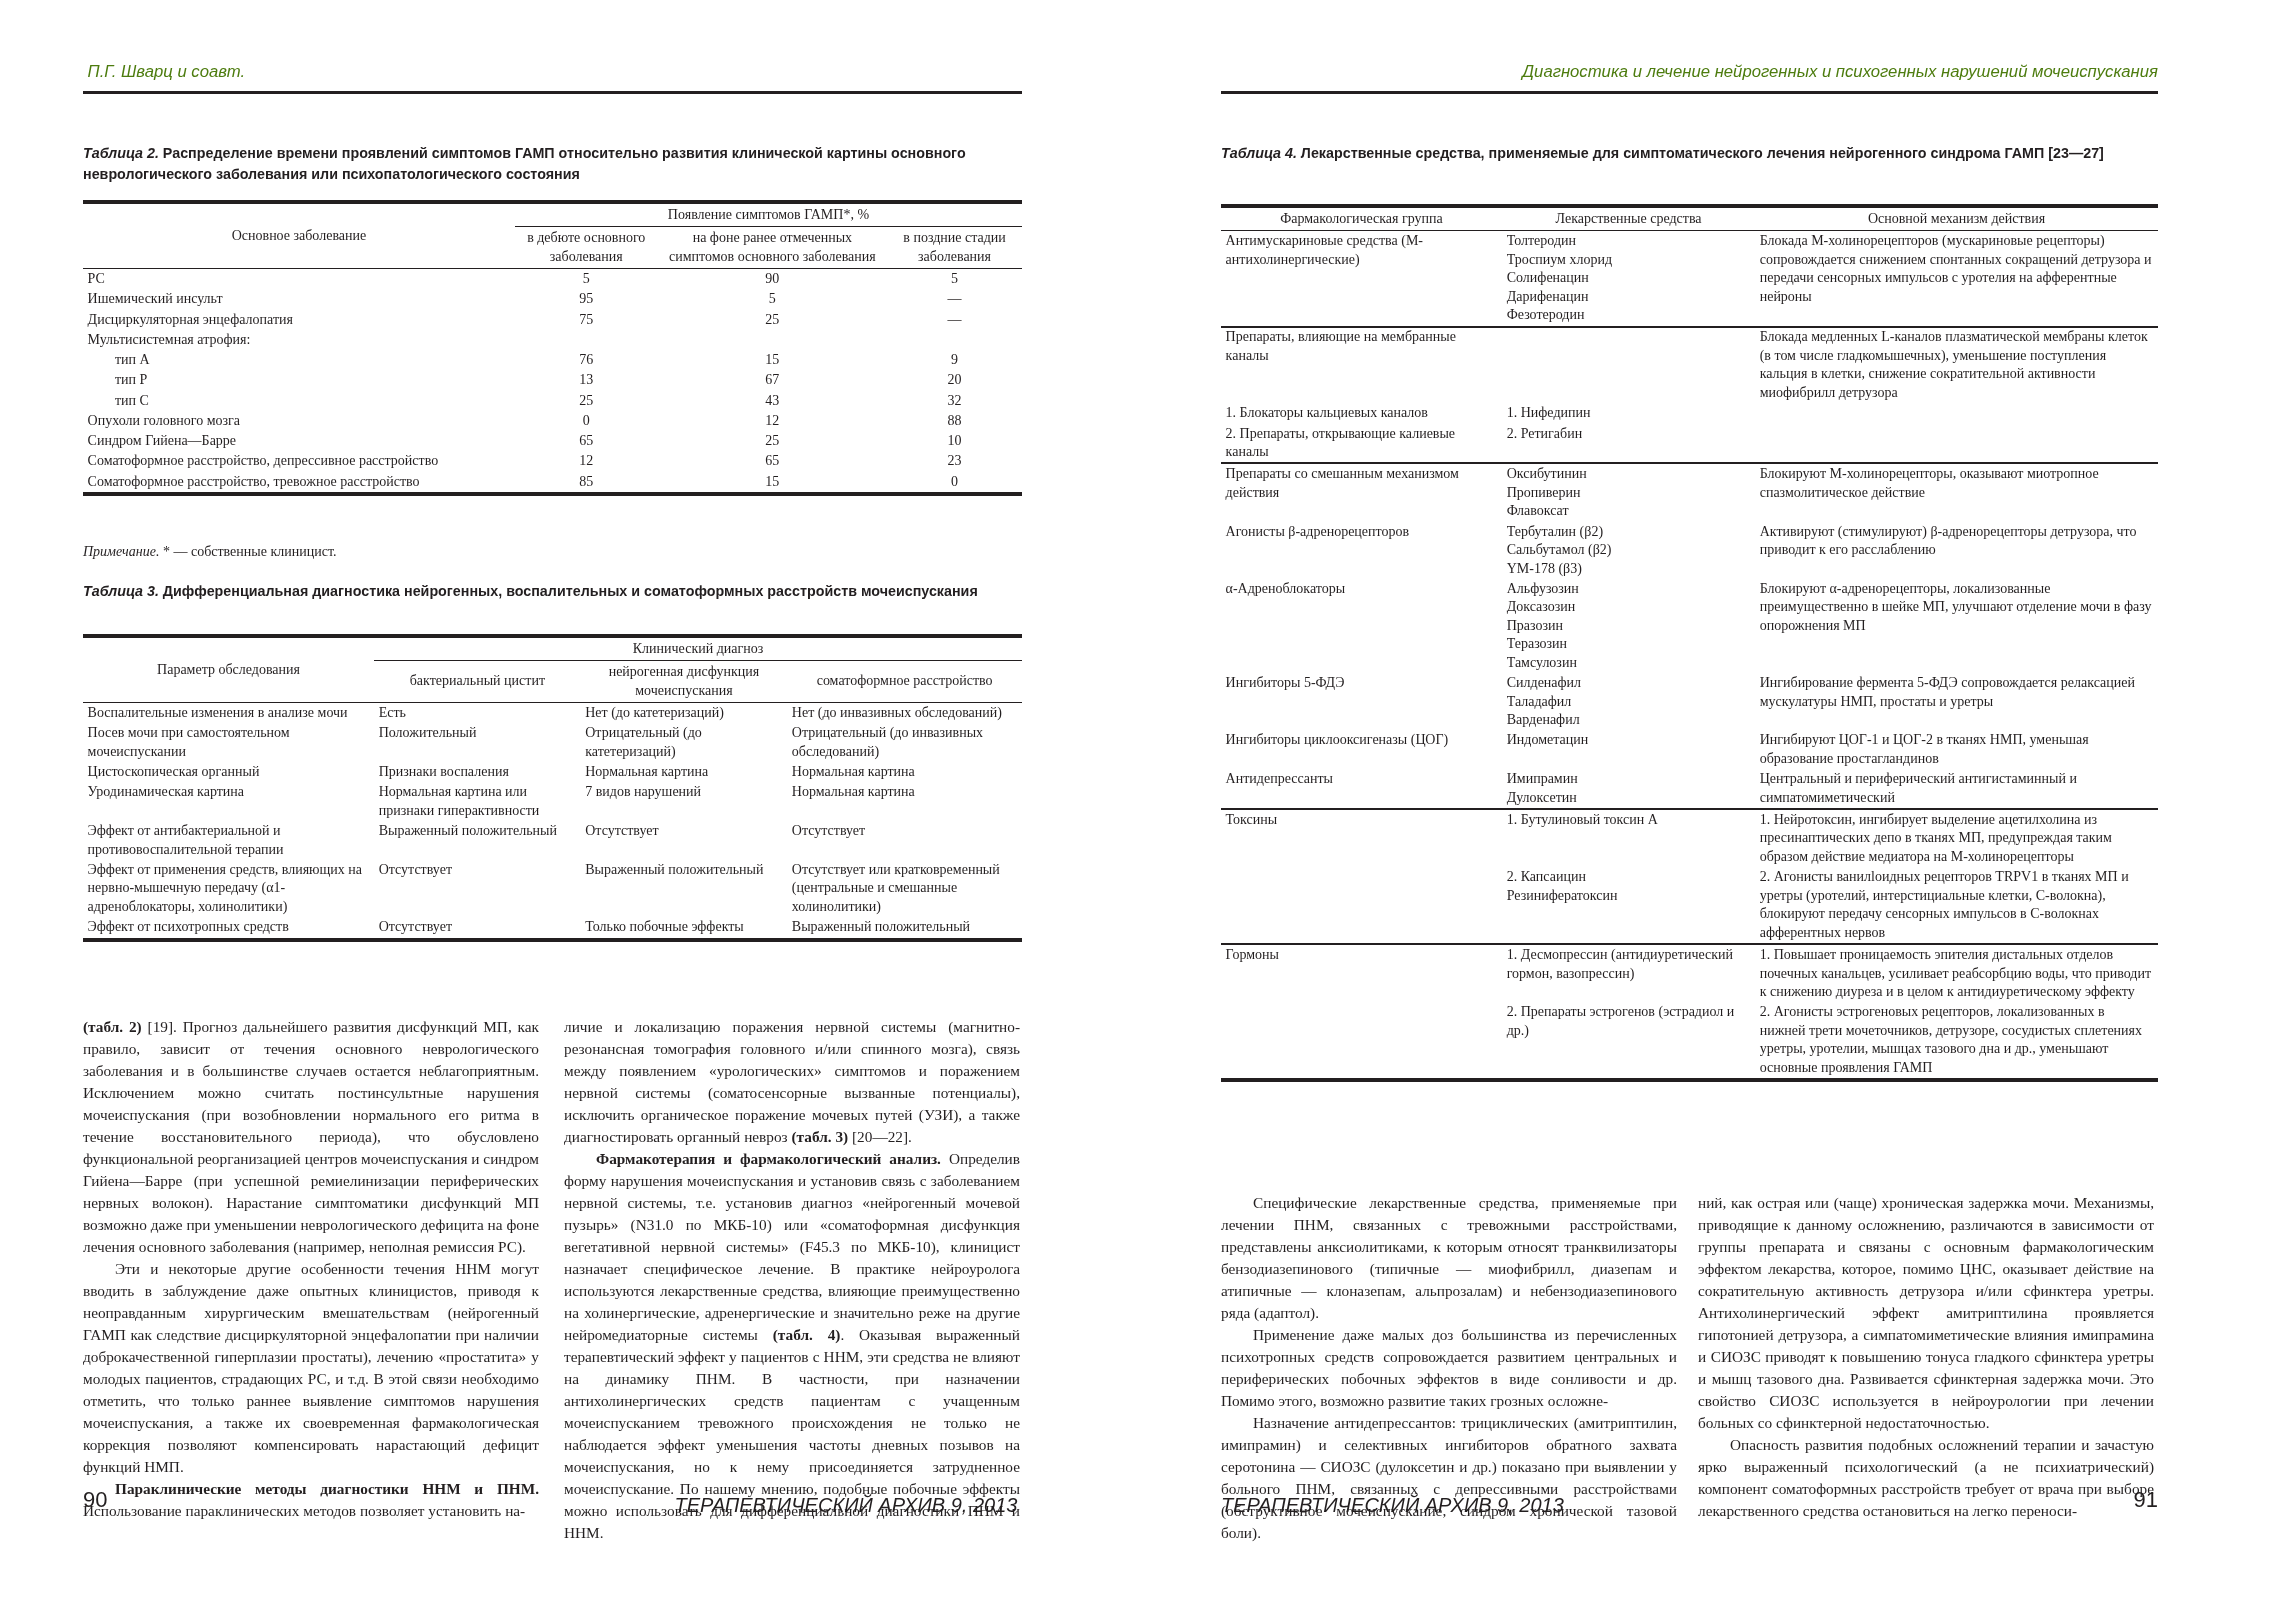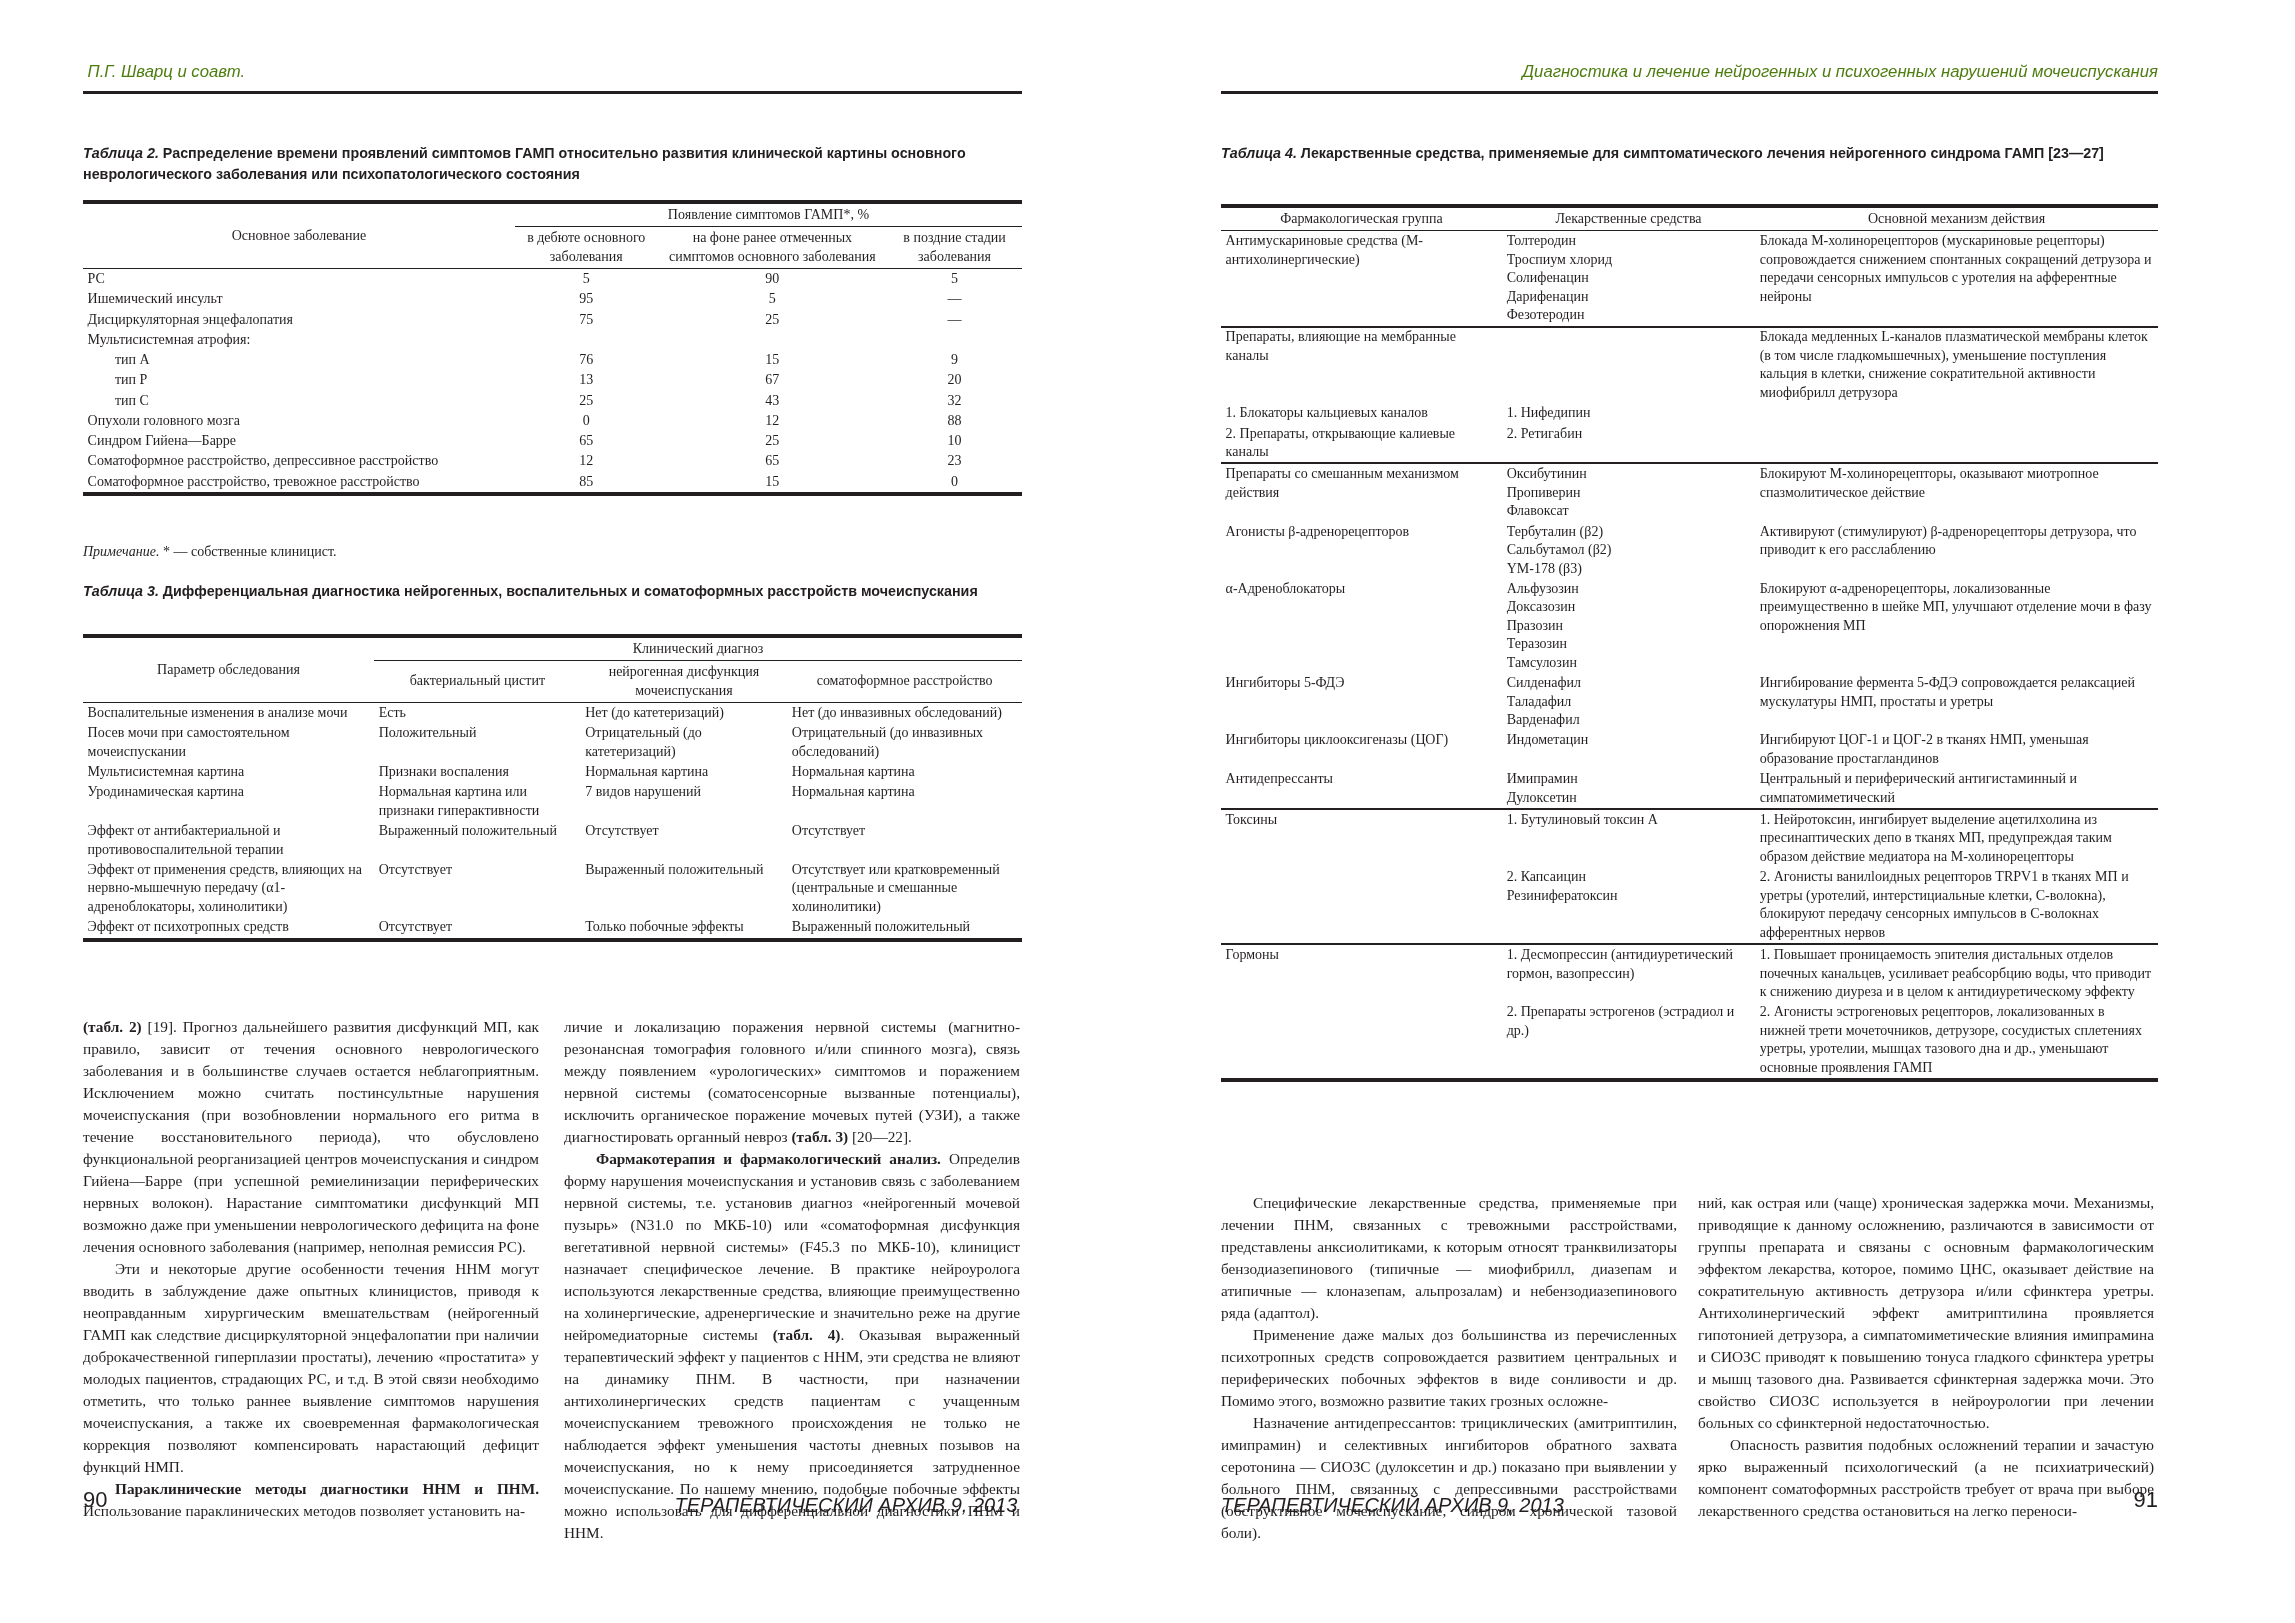--- a/index.html
+++ b/index.html
@@ -157,21 +157,21 @@
           <td>Нет (до катетеризаций)</td>
           <td>Нет (до инвазивных обследований)</td>
         </tr>
         <tr>
           <td>Посев мочи при самостоятельном мочеиспускании</td>
           <td>Положительный</td>
           <td>Отрицательный (до катетеризаций)</td>
           <td>Отрицательный (до инвазивных обследований)</td>
         </tr>
         <tr>
-          <td>Мультисистемная картина</td>
+          <td>Цистоскопическая органный</td>
           <td>Признаки воспаления</td>
           <td>Нормальная картина</td>
           <td>Нормальная картина</td>
         </tr>
         <tr>
           <td>Уродинамическая картина</td>
           <td>Нормальная картина или признаки гиперактивности</td>
           <td>7 видов нарушений</td>
           <td>Нормальная картина</td>
         </tr>

